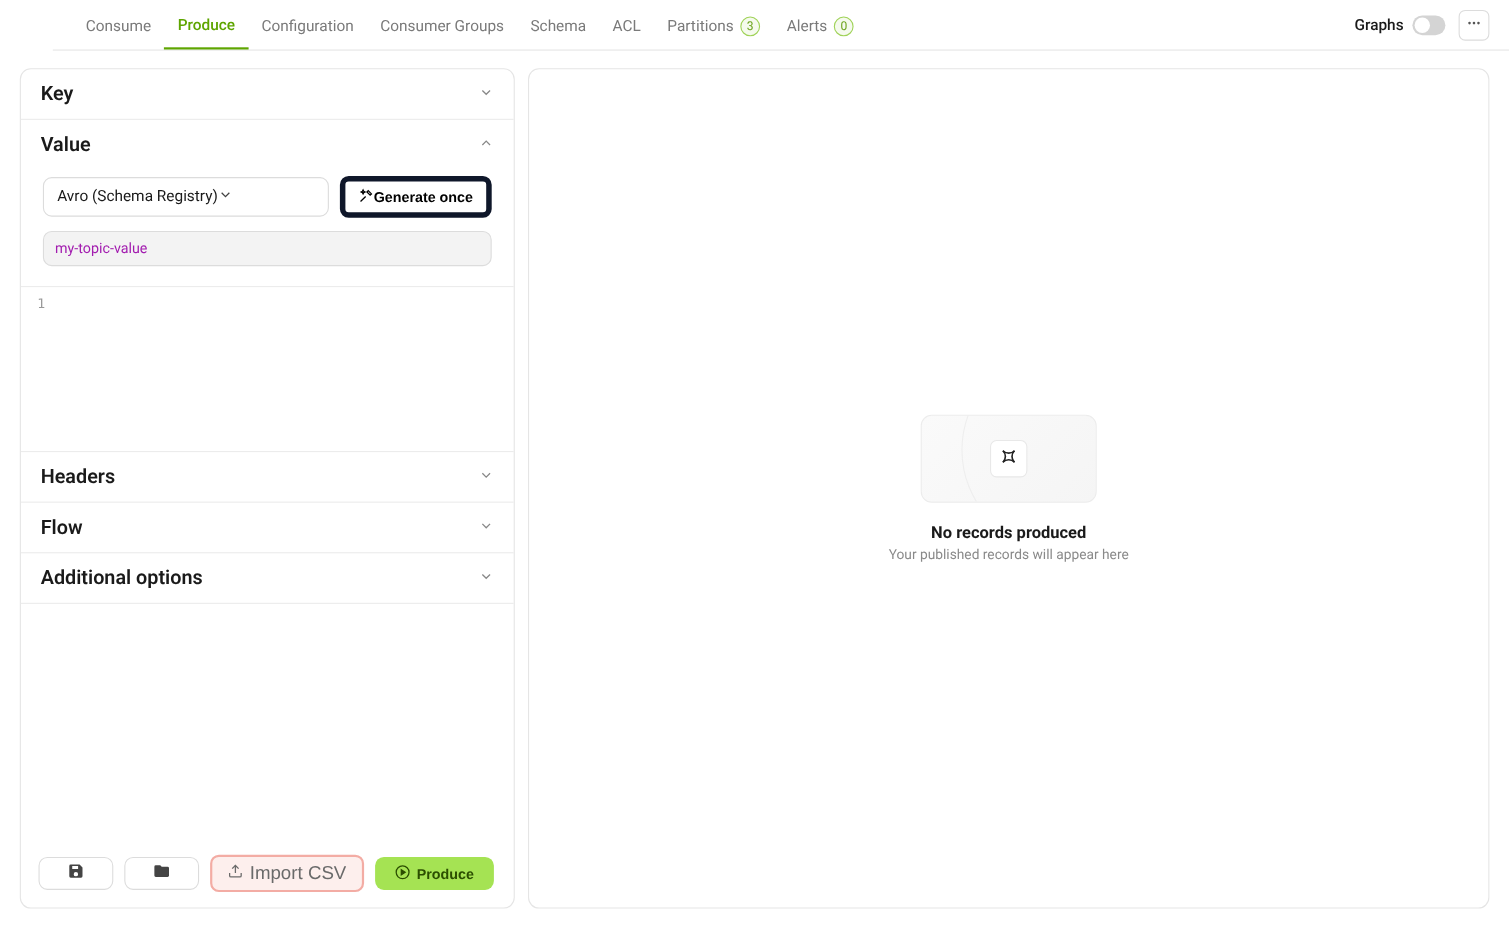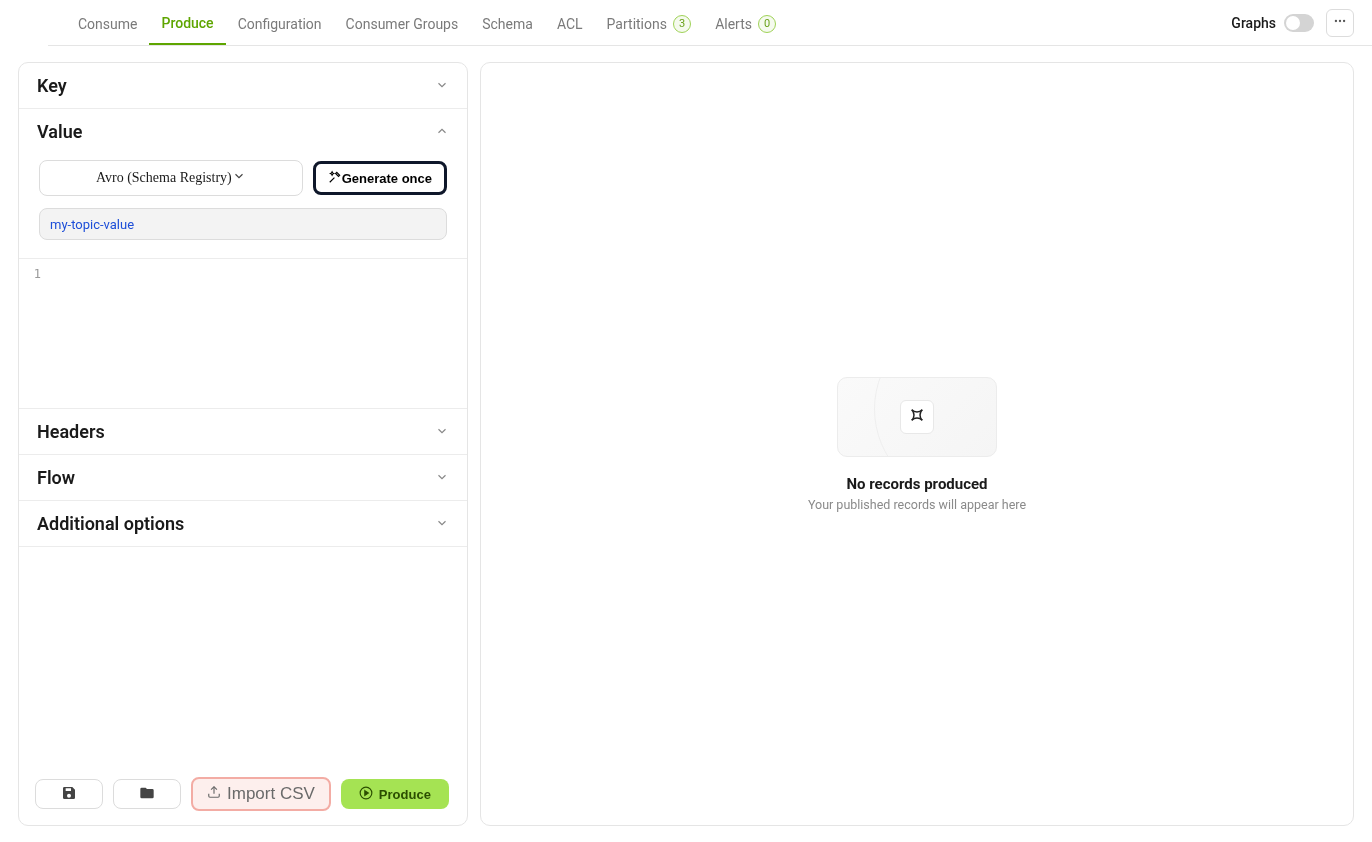--- a/index.html
+++ b/index.html
@@ -148,31 +148,30 @@
   display: flex;
   gap: 10px;
   align-items: center;
   margin-bottom: 12px;
 }
 .select {
   flex: 1;
   border: 1px solid #dcdcdc;
   border-radius: 8px;
   height: 36px;
-  padding: 0 0;
-  display: flex;
-  align-items: center;
-  justify-content: center;
+  padding: 0 12px;
+  display: flex;
+  align-items: center;
+  justify-content: flex-start;
   cursor: pointer;
   max-width: 264px;
-  font-family: Liberation Serif, serif;
 }
 .select .chev svg { width: 14px; height: 14px; color: #444; }
 .btn {
-  border: 3px solid #0f172a;
+  border: 5px solid #0f172a;
   border-radius: 8px;
   height: 32px;
   padding: 14px 12px;
   display: inline-flex;
   align-items: center;
   gap: 0;
   background: #fff;
   cursor: pointer;
   font-size: 13px;
   font-weight: 600;
@@ -183,21 +182,21 @@
   color: #3a3a3a;
   margin-bottom: 6px;
 }
 .input {
   width: 100%;
   border: 1px solid #dcdcdc;
   background: #f3f3f3;
   border-radius: 8px;
   height: 32px;
   padding: 0 10px;
-  color: #1d4ed8;
+  color: #a21caf;
   font-size: 13px;
   display: flex;
   align-items: center;
 }
 .editor {
   border-top: 1px solid #ececec;
   height: 150px;
   display: flex;
 }
 .gutter {

